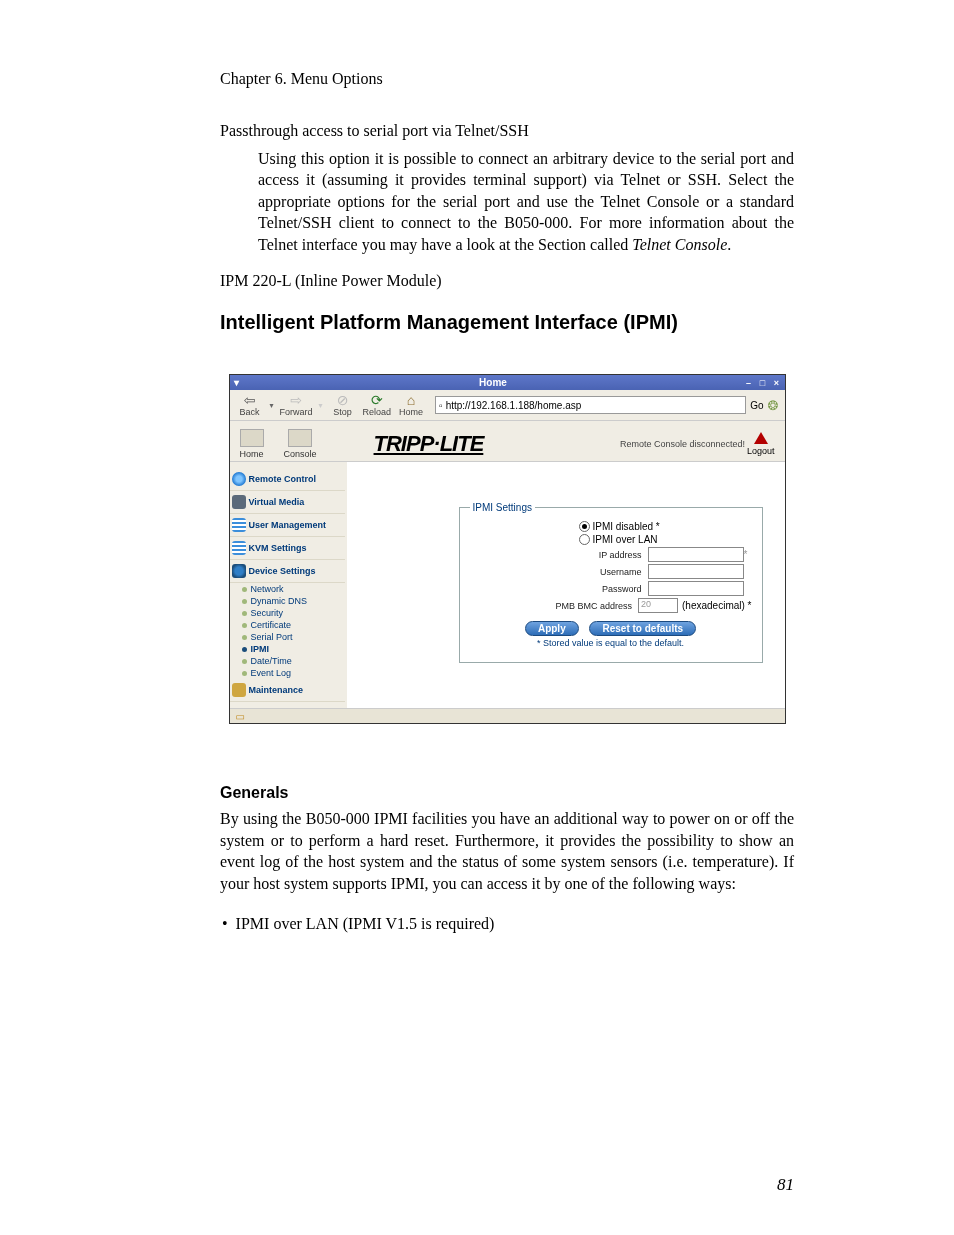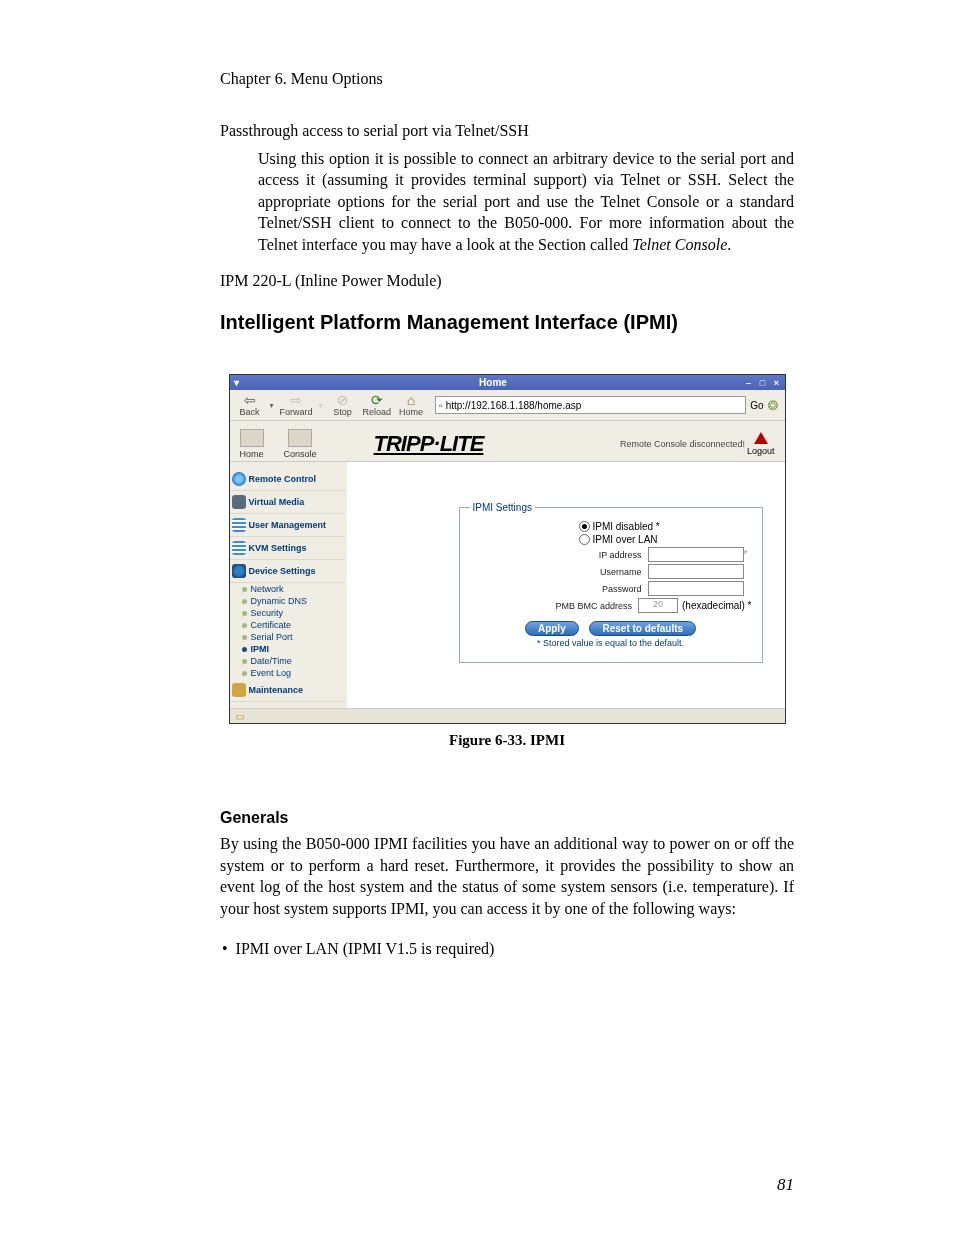--- a/index.html
+++ b/index.html
@@ -343,38 +343,37 @@
             <div class="form-row">
                 <label>Username</label>
                 <span class="tinput"></span>
                 <span style="width:8px;"></span>
               </div>
             <div class="form-row">
                 <label>Password</label>
                 <span class="tinput"></span>
                 <span style="width:8px;"></span>
               </div>
-            <div class="form-row" style="margin-top:0;text-align:center;">
+            <div class="form-row" style="margin-top:0;">
               <label>PMB BMC address</label>
               <span class="tinput small" style="color:#999;">20</span>
               <span style="margin-left:4px;">(hexadecimal) *</span>
             </div>
             <div style="text-align:center;">
               <span class="btn">Apply</span>
               <span class="btn">Reset to defaults</span>
             </div>
             <div class="footnote">* Stored value is equal to the default.</div>
           </fieldset>
         </div>
       </div>
       <div class="sb-footer">
         <span style="color:#c08a20;">▭</span>
       </div>
     </div>
-    <div class="figure-caption">Figure 6-33. IPMI</div>
   </div>
 
   <div class="subsection-title">Generals</div>
   <p class="para">By using the B050-000 IPMI facilities you have an additional way to power on or off the system or to perform a hard reset. Furthermore, it provides the possibility to show an event log of the host system and the status of some system sensors (i.e. temperature). If your host system supports IPMI, you can access it by one of the following ways:</p>
 
   <div class="bullet-item">
     <span class="bullet-dot">•</span>
     <span>IPMI over LAN (IPMI V1.5 is required)</span>
   </div>
 

